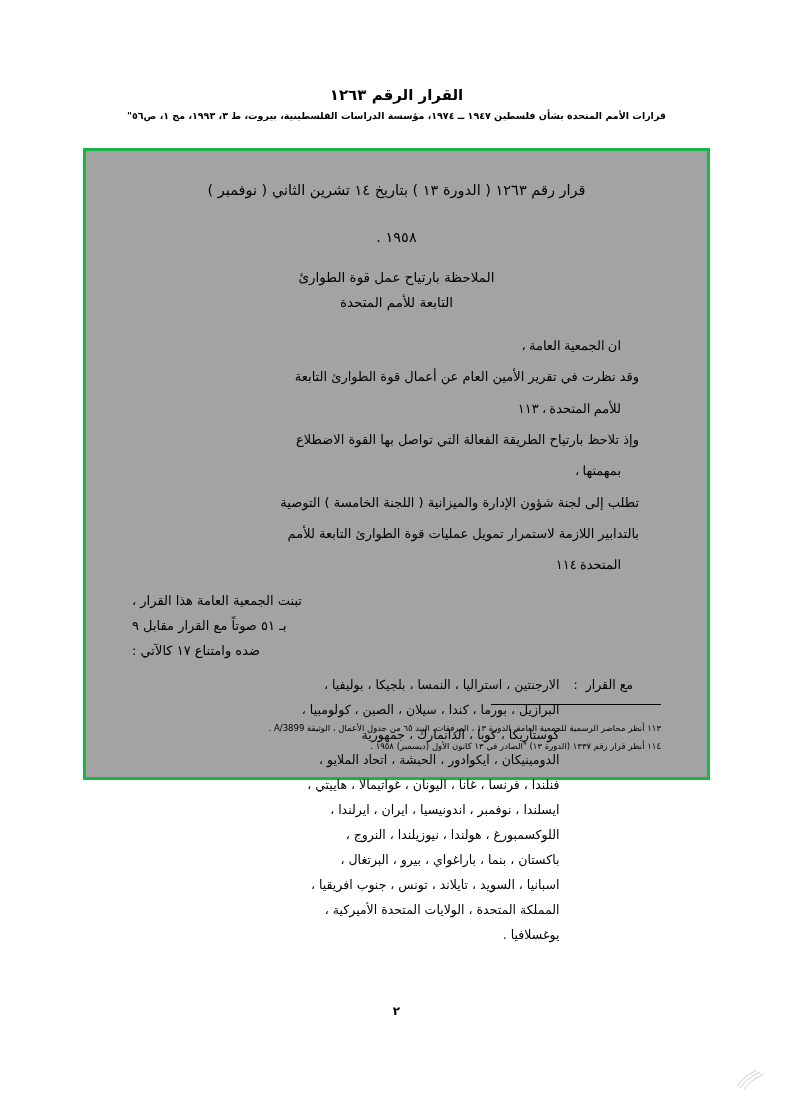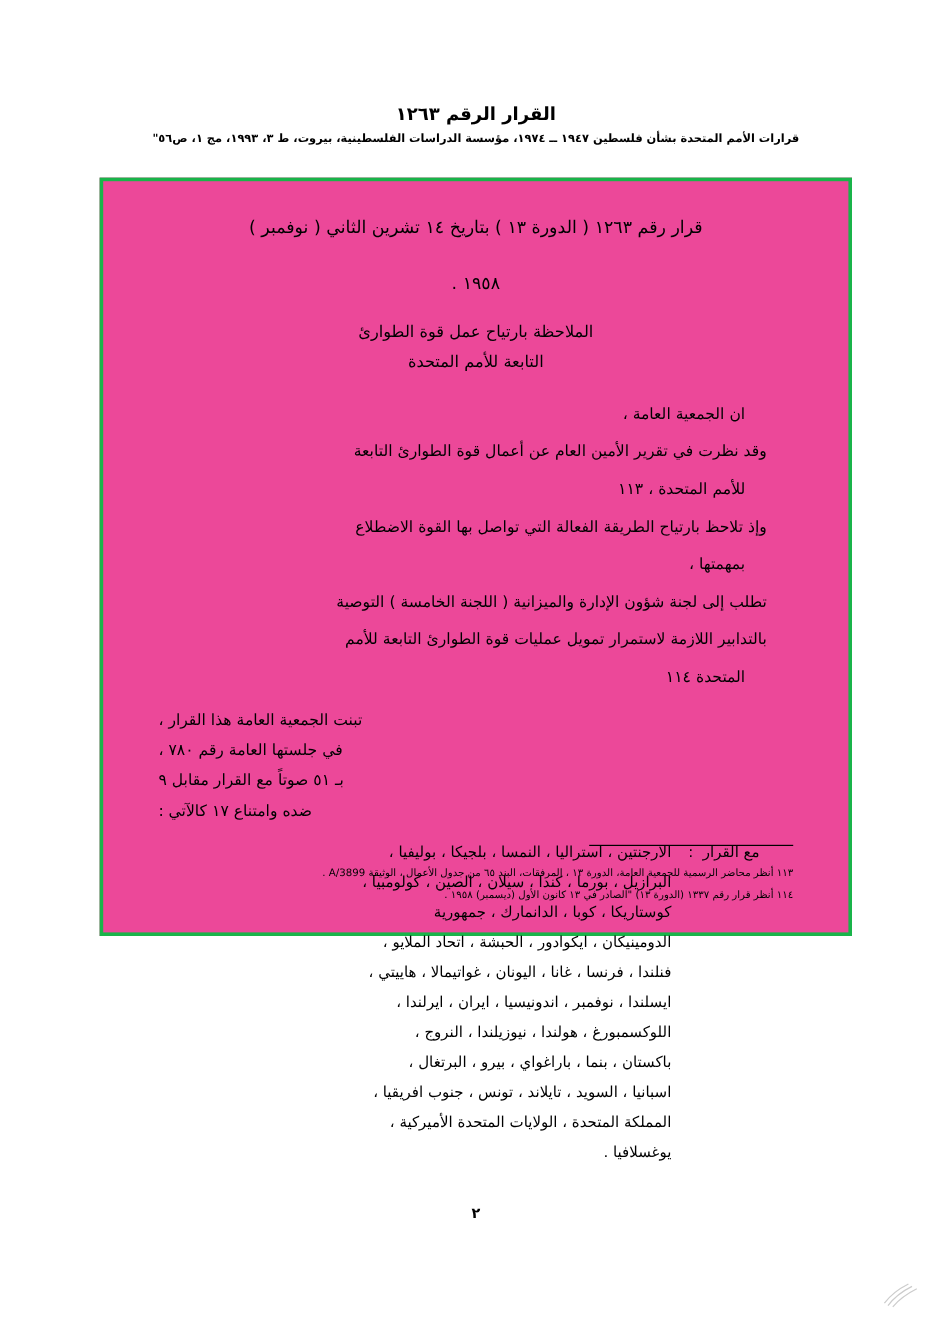--- a/index.html
+++ b/index.html
@@ -46,21 +46,21 @@
 
   
   .frame {
     position: absolute;
     left: 83px;
     top: 148px;
     width: 627px;
     height: 632px;
     border: 3px solid #19b44a;
     box-sizing: border-box;
-    background: #ec4899;
+    background: #a3a3a3;
   }
   .frame-inner {
     position: relative;
     width: 100%;
     height: 100%;
     box-sizing: border-box;
     padding: 26px 46px 10px 46px;
     direction: rtl;
   }
 
@@ -84,21 +84,21 @@
   }
   .res-subject div { display: block; }
 
   .para {
     font-size: 13px;
     line-height: 1.95;
     margin: 0 0 6px 0;
     text-align: right;
     padding-right: 22px;
   }
-  .para.indent-0 { padding-right: 40px; }
+  .para.indent-0 { padding-right: 40px; font-family: Liberation Serif, serif; }
 
   .tally {
     font-size: 13px;
     line-height: 1.95;
     margin: 10px 0 4px 0;
     padding-right: 52px;
     text-align: left;
   }
   .tally div { display: block; }
 
@@ -200,21 +200,20 @@
       <p class="para">وقد نظرت في تقرير الأمين العام عن أعمال قوة الطوارئ التابعة</p>
       <p class="para indent-0">للأمم المتحدة ، ١١٣</p>
       <p class="para">وإذ تلاحظ بارتياح الطريقة الفعالة التي تواصل بها القوة الاضطلاع</p>
       <p class="para indent-0">بمهمتها ،</p>
       <p class="para">تطلب إلى لجنة شؤون الإدارة والميزانية ( اللجنة الخامسة ) التوصية</p>
       <p class="para">بالتدابير اللازمة لاستمرار تمويل عمليات قوة الطوارئ التابعة للأمم</p>
       <p class="para indent-0">المتحدة ١١٤</p>
 
       <div class="tally">
         <div>تبنت الجمعية العامة هذا القرار ،</div>
-        <div>في جلستها العامة رقم ٧٨٠ ،</div>
         <div>بـ ٥١ صوتاً مع القرار مقابل ٩</div>
         <div>ضده وامتناع ١٧ كالآتي :</div>
       </div>
 
       <div class="vote-block">
         <div class="vote-label">مع القرار</div>
         <div class="vote-colon">:</div>
         <div class="vote-list">
           <div>الارجنتين ، استراليا ، النمسا ، بلجيكا ، بوليفيا ،</div>
           <div>البرازيل ، بورما ، كندا ، سيلان ، الصين ، كولومبيا ،</div>

